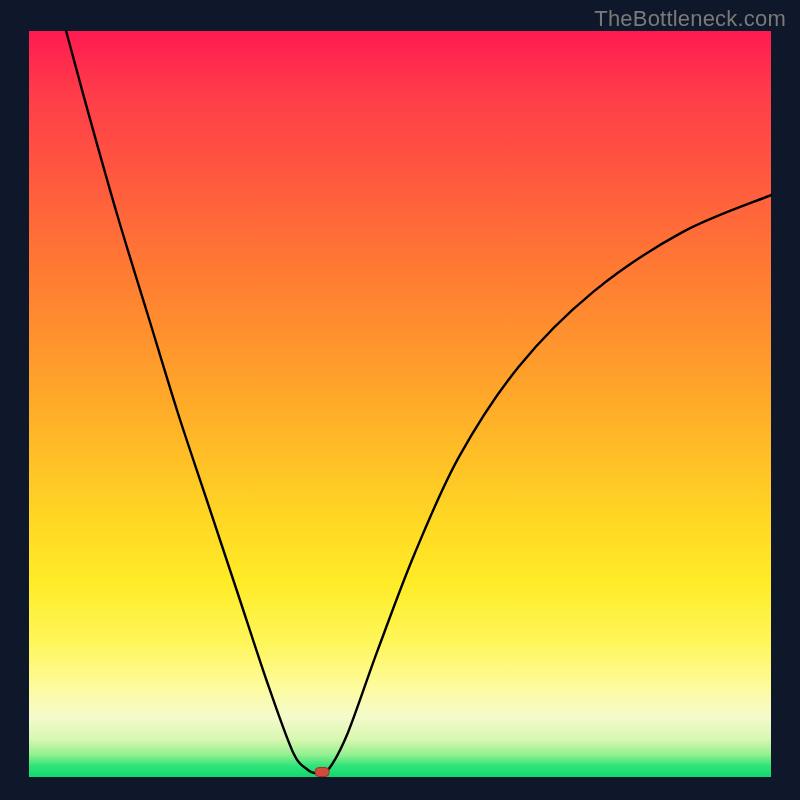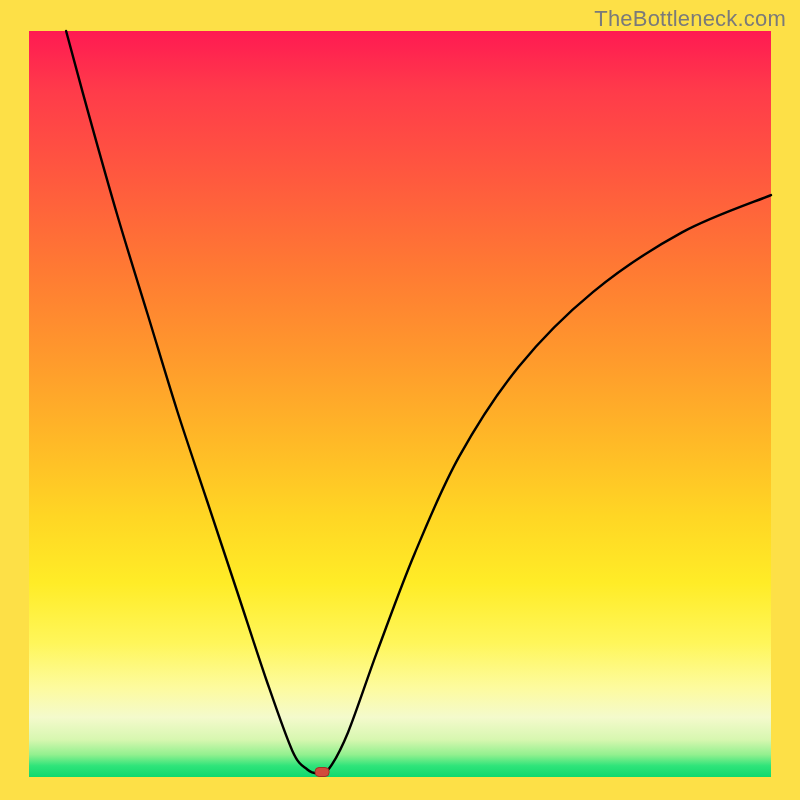--- a/index.html
+++ b/index.html
@@ -8,21 +8,21 @@
     width: 800px;
     height: 800px;
     background: #000000;
     overflow: hidden;
     font-family: Arial, Helvetica, sans-serif;
   }
   .canvas-wrap {
     position: relative;
     width: 800px;
     height: 800px;
-    background: #fde047;
+    background: #0f172a;
   }
   .watermark {
     position: absolute;
     top: 6px;
     right: 14px;
     color: #7a7a7a;
     font-size: 22px;
     font-weight: 400;
     letter-spacing: 0.2px;
     user-select: none;

